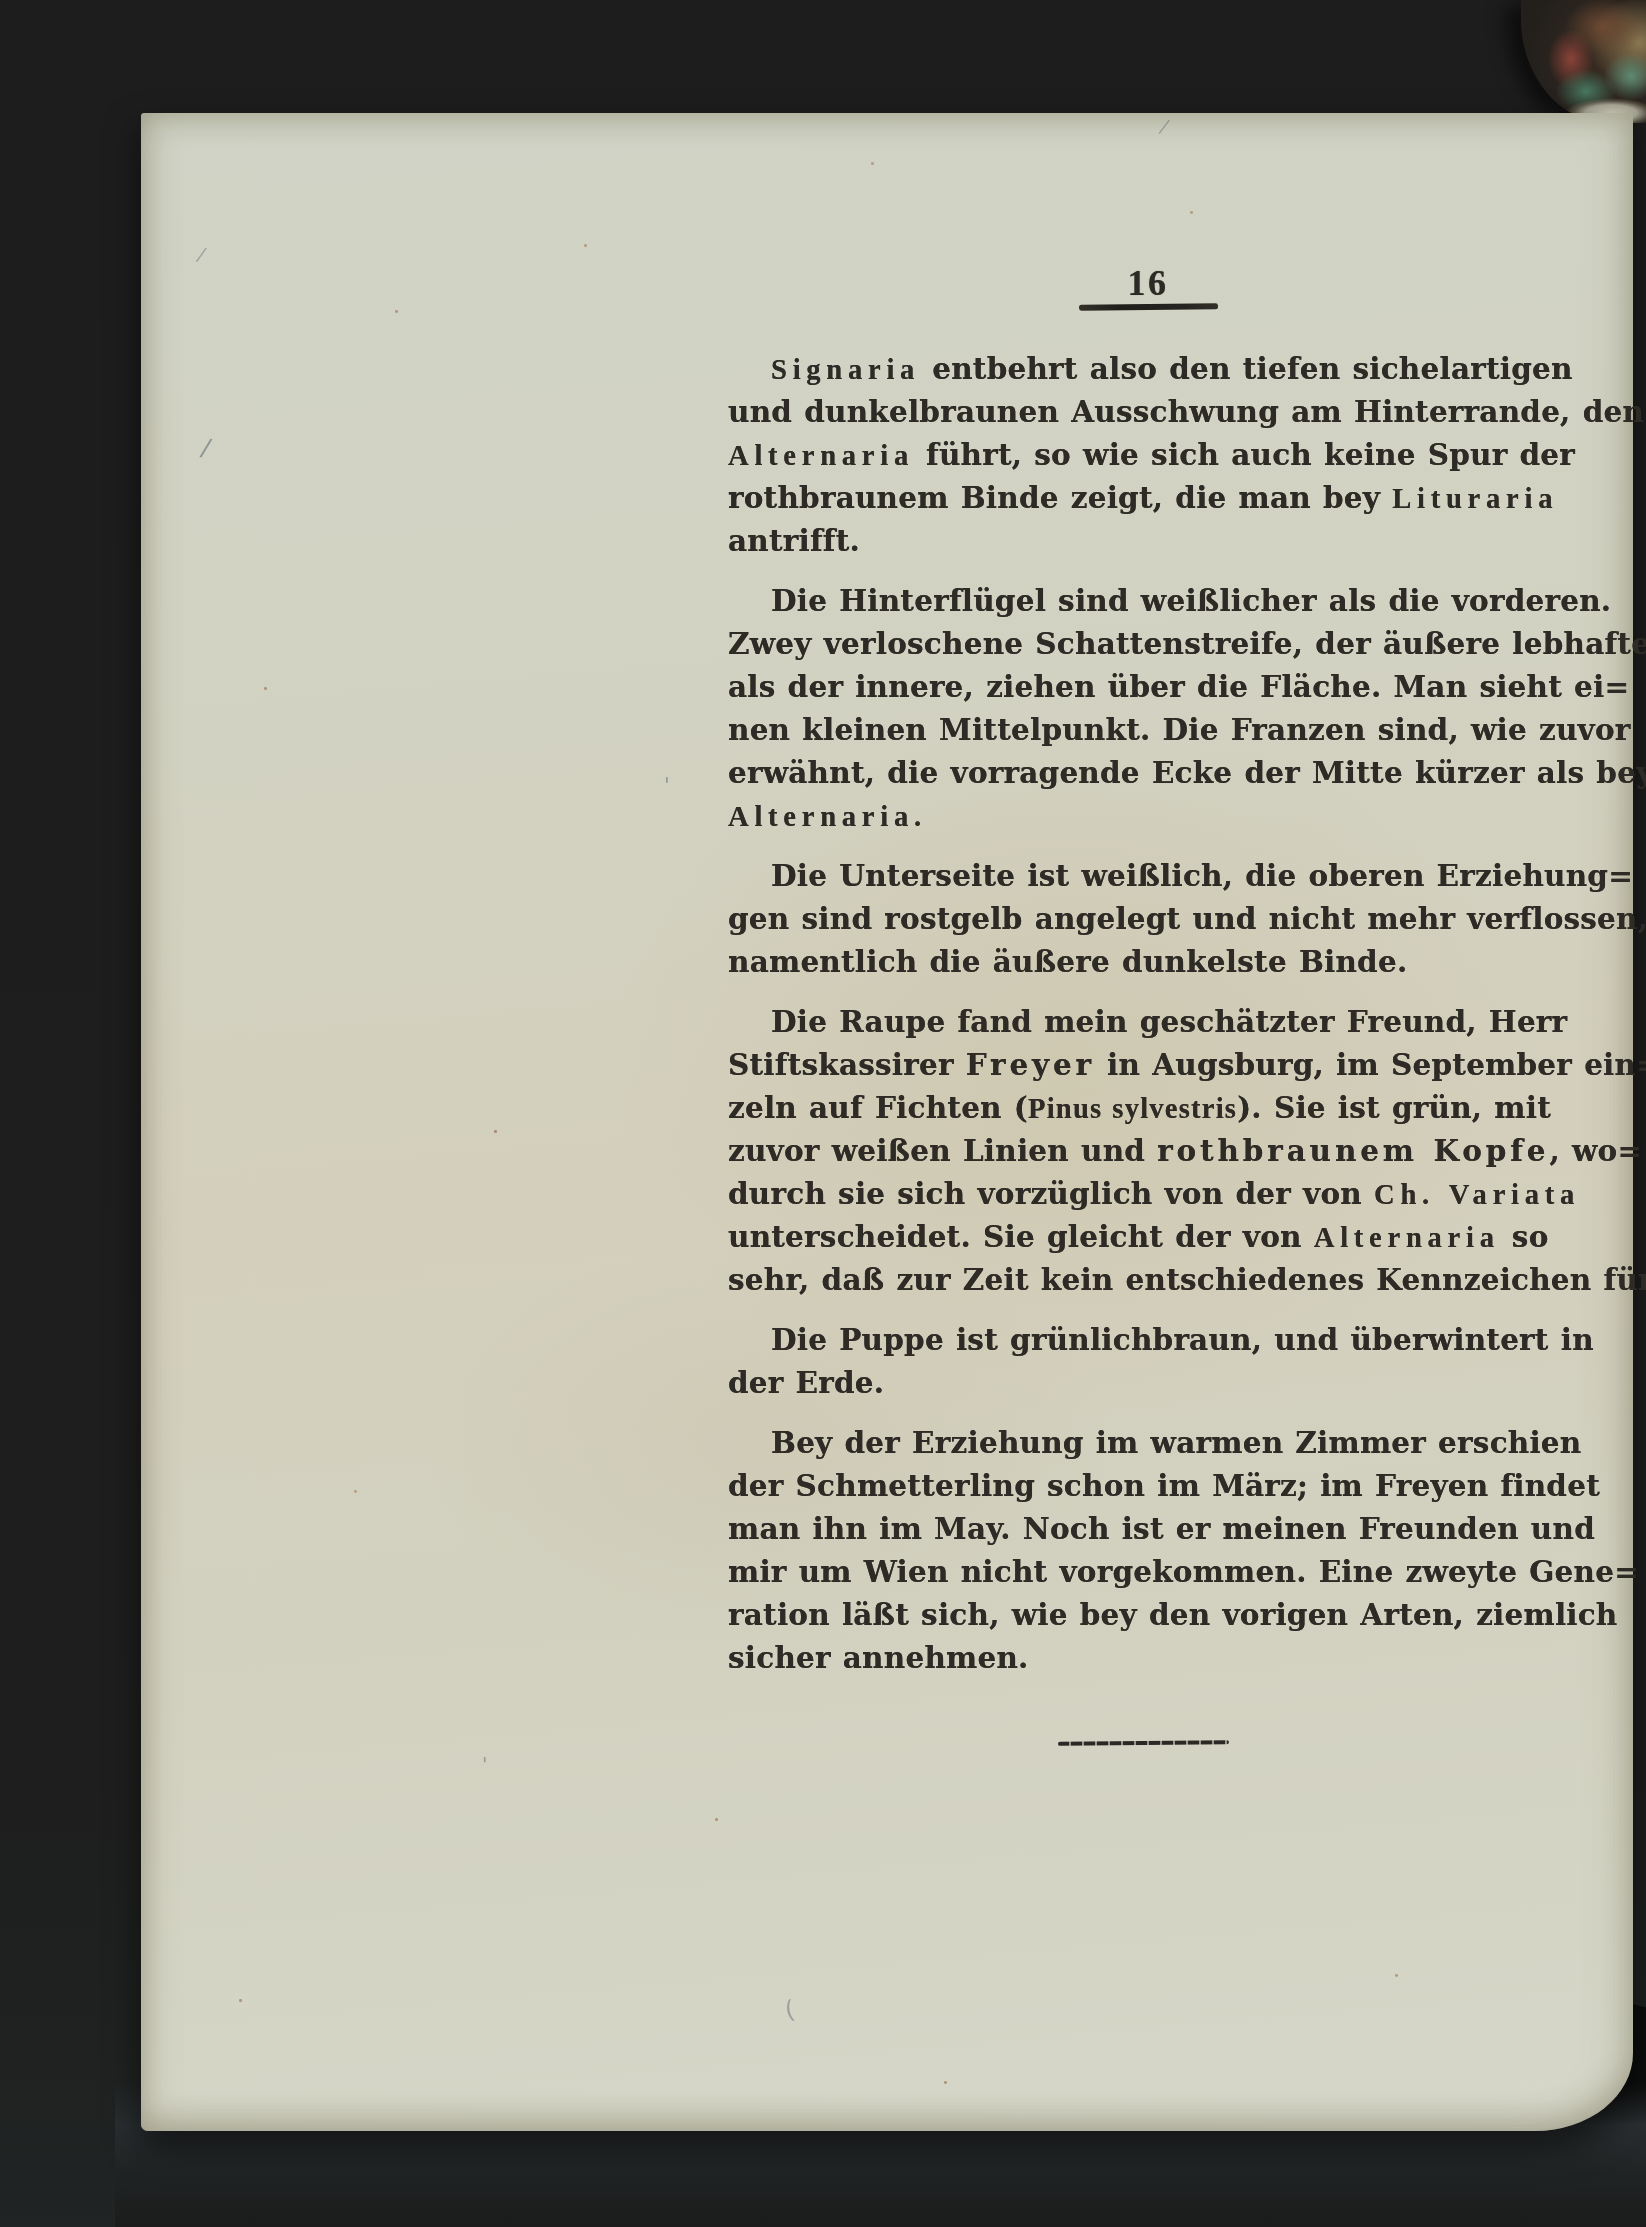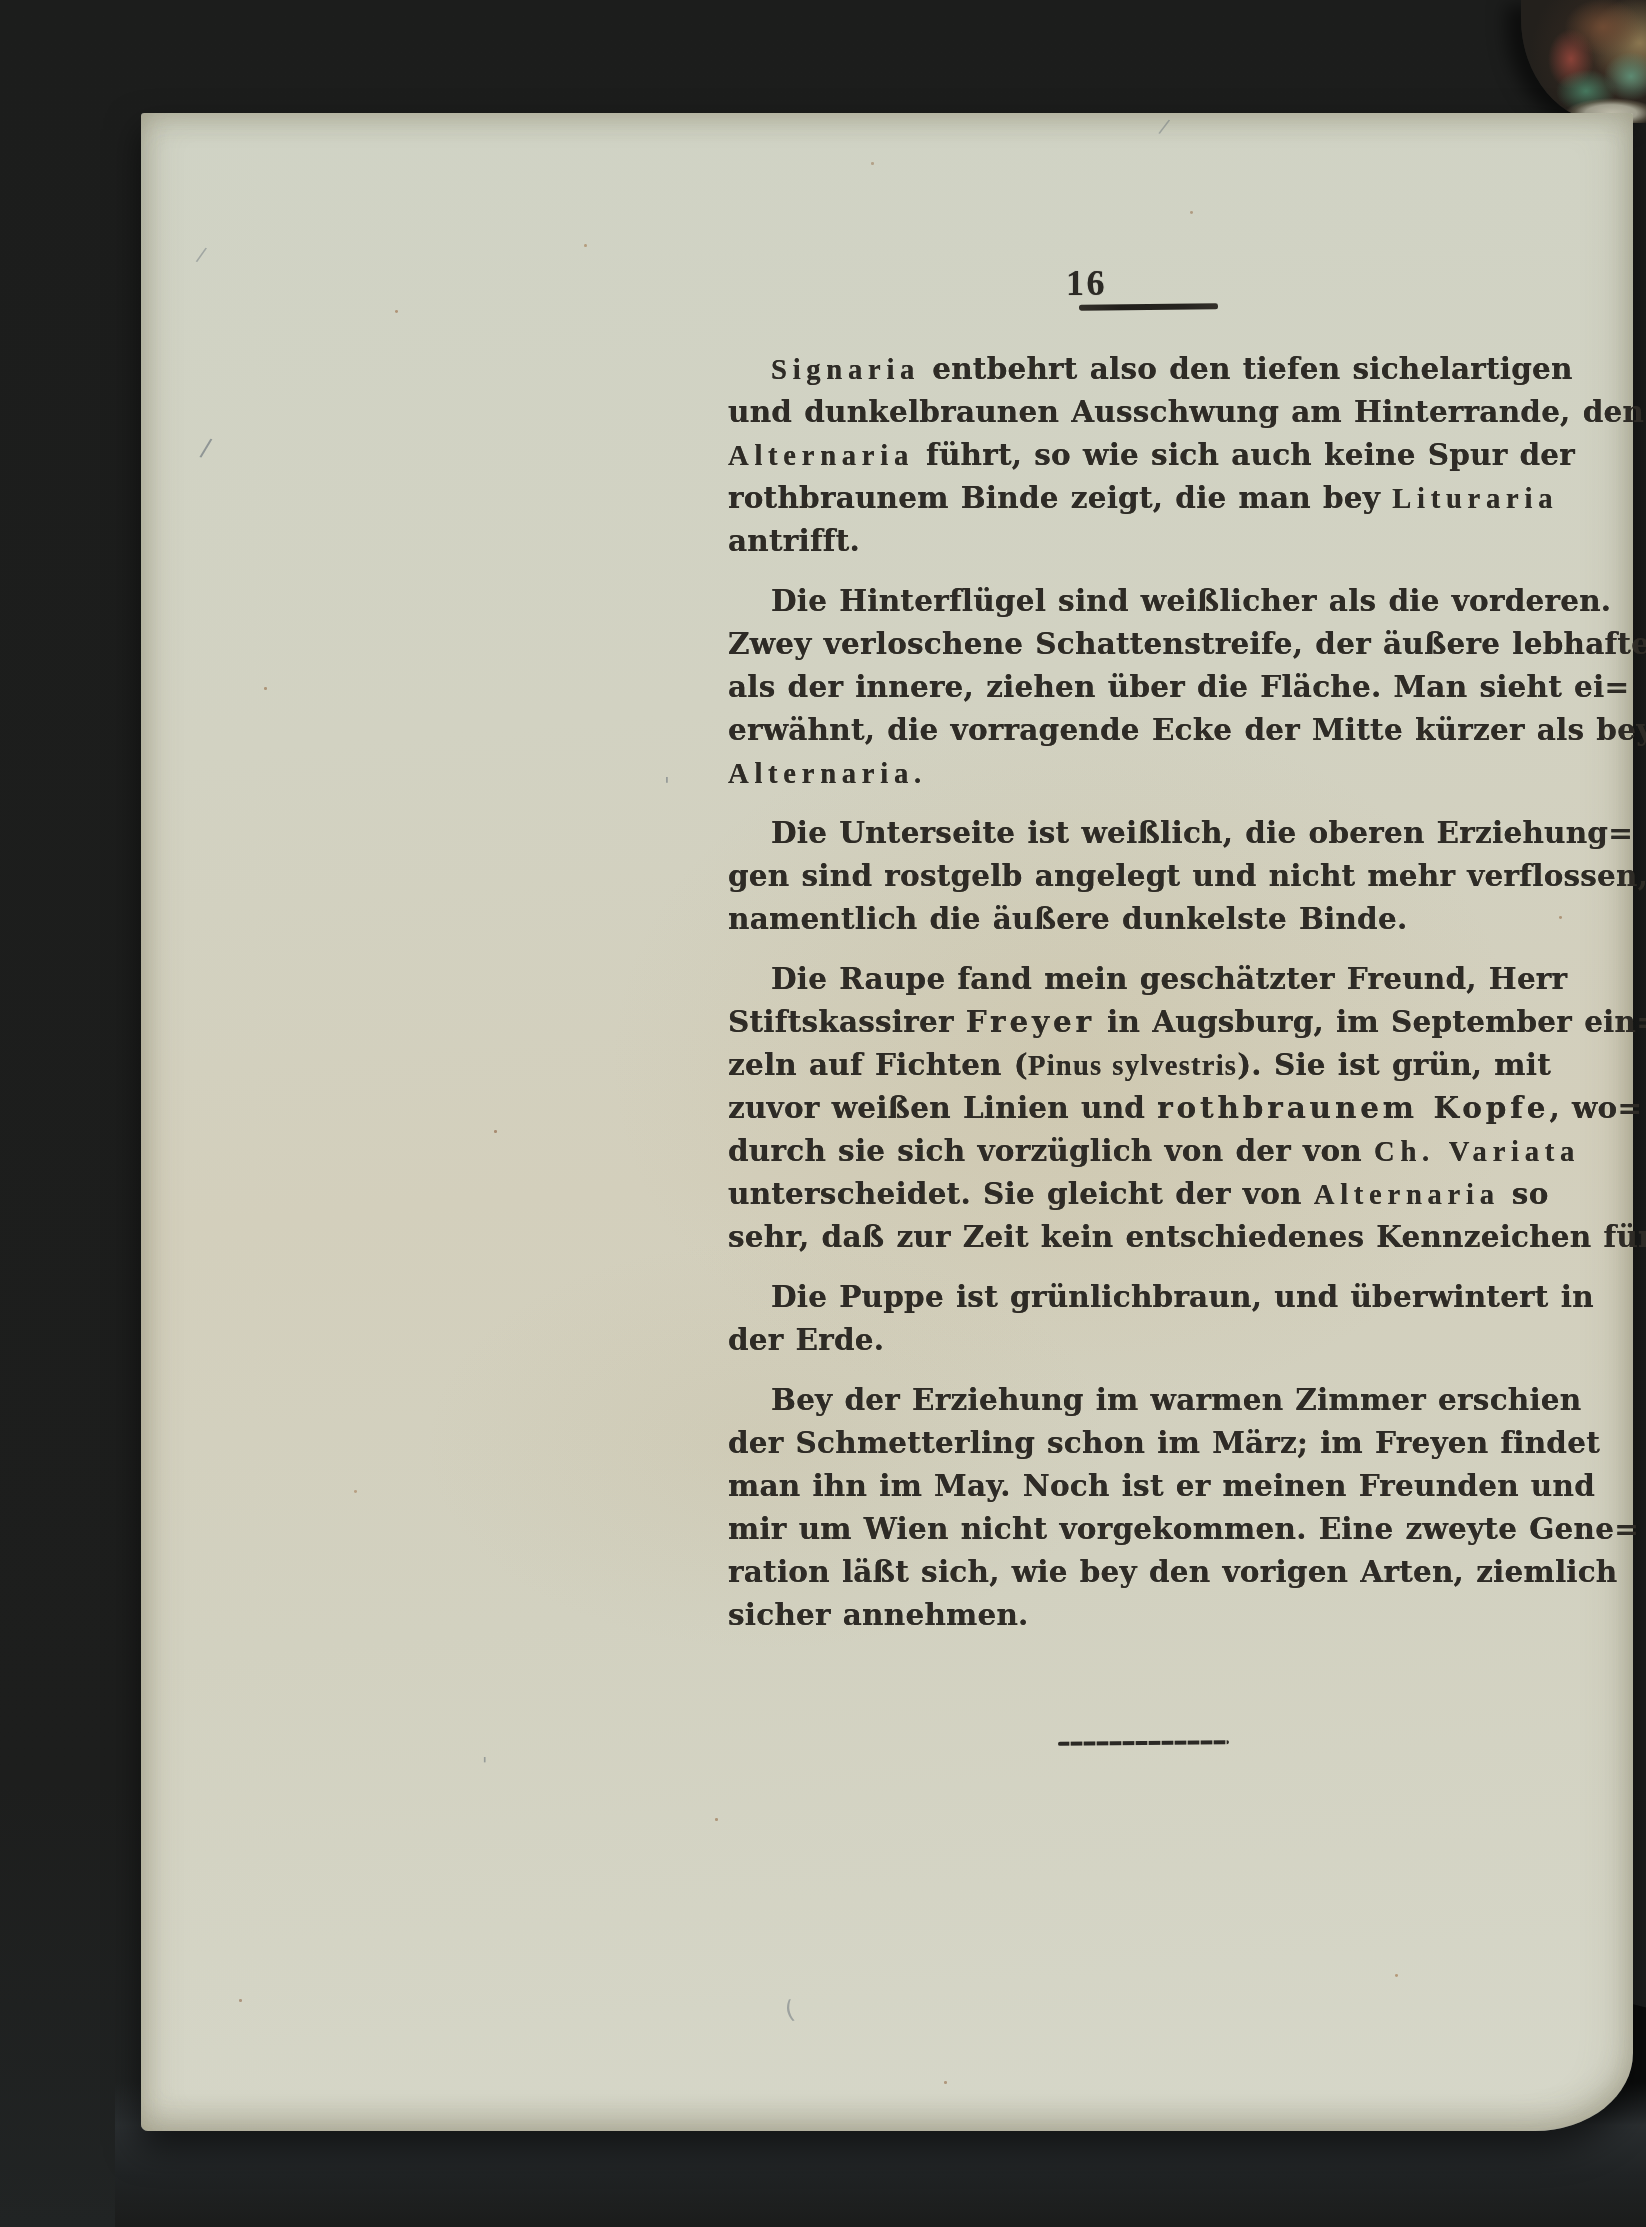--- a/index.html
+++ b/index.html
@@ -70,21 +70,21 @@
       0 16.4px 34px rgba(0,0,0,.55);
   }
   
   .speck { position: absolute; border-radius: 50%; pointer-events: none; }
 
   
   .pagenum-wrap {
     position: absolute;
     left: 925px; top: 152px;
     width: 164px;
-    text-align: left;
+    text-align: center;
   }
   .pagenum {
     font-family: "Liberation Serif", serif;
     font-weight: 600;
     font-size: 36px;
     line-height: 36px;
     color: #2c2a25;
     letter-spacing: 2.5px;
     text-shadow: 0 0 0.8px rgba(44,42,37,.65);
   }
@@ -189,20 +189,21 @@
           <div class="line first"><span class="seg antiqua">Signaria</span><span class="seg fraktur"> entbehrt also den tiefen sichelartigen</span></div>
           <div class="line"><span class="seg fraktur">und dunkelbraunen Ausschwung am Hinterrande, den</span></div>
           <div class="line"><span class="seg antiqua">Alternaria</span><span class="seg fraktur"> führt, so wie sich auch keine Spur der</span></div>
           <div class="line"><span class="seg fraktur">rothbraunem Binde zeigt, die man bey </span><span class="seg antiqua">Lituraria</span></div>
           <div class="line last"><span class="seg fraktur">antrifft.</span></div>
         </div>
         <div class="para">
           <div class="line first"><span class="seg fraktur">Die Hinterflügel sind weißlicher als die vorderen.</span></div>
           <div class="line"><span class="seg fraktur">Zwey verloschene Schattenstreife, der äußere lebhafter</span></div>
           <div class="line"><span class="seg fraktur">als der innere, ziehen über die Fläche. Man sieht ei=</span></div>
+          <div class="line"><span class="seg fraktur">nen kleinen Mittelpunkt. Die Franzen sind, wie zuvor</span></div>
           <div class="line"><span class="seg fraktur">erwähnt, die vorragende Ecke der Mitte kürzer als bey</span></div>
           <div class="line last"><span class="seg antiqua">Alternaria.</span></div>
         </div>
         <div class="para">
           <div class="line first"><span class="seg fraktur">Die Unterseite ist weißlich, die oberen Erziehung=</span></div>
           <div class="line"><span class="seg fraktur">gen sind rostgelb angelegt und nicht mehr verflossen,</span></div>
           <div class="line last"><span class="seg fraktur">namentlich die äußere dunkelste Binde.</span></div>
         </div>
         <div class="para">
           <div class="line first"><span class="seg fraktur">Die Raupe fand mein geschätzter Freund, Herr</span></div>

